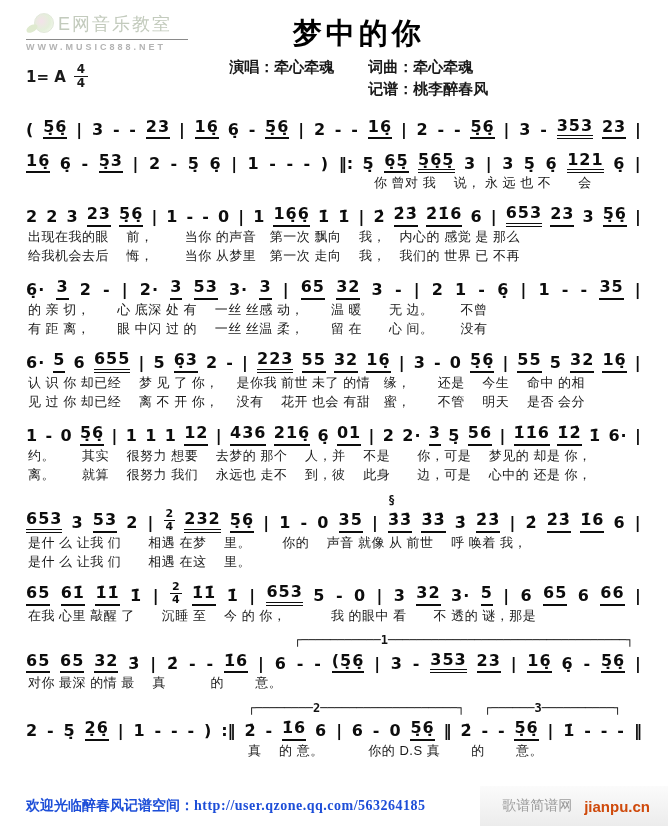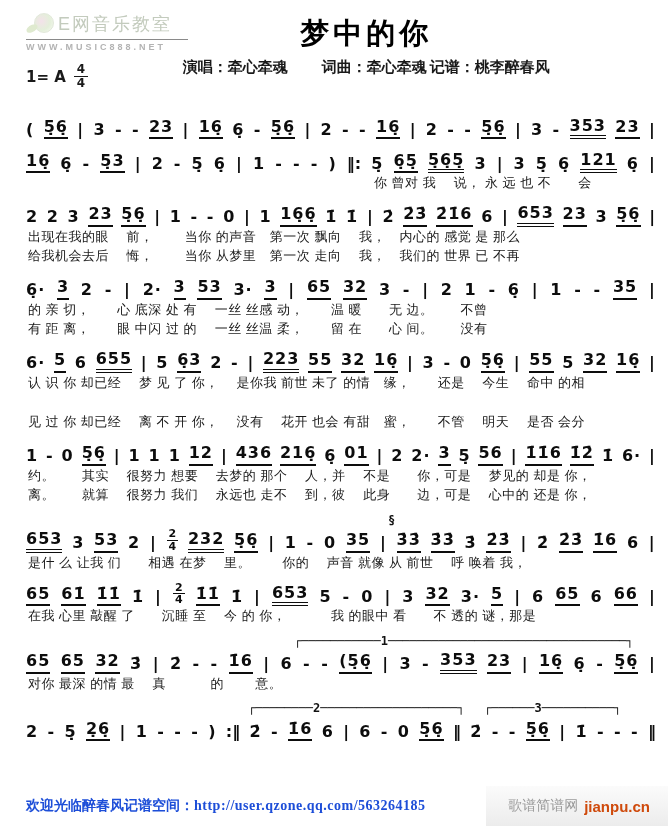--- a/index.html
+++ b/index.html
@@ -1,17 +1,17 @@
 <!DOCTYPE html>
 <html><head>
 <meta charset="utf-8">
 <style>
   html,body{margin:0;padding:0;background:#fff;}
   .page{position:relative;width:668px;height:826px;background:#fff;box-sizing:border-box;
-        padding:8px 12px 0 26px;overflow:hidden;font-family:"Liberation Sans",sans-serif;color:#111;}
+        padding:8px 26px 0 26px;overflow:hidden;font-family:"Liberation Sans",sans-serif;color:#111;}
   
   .hdr{position:relative;height:100px;}
   .logo-block{position:absolute;left:0;top:4px;width:180px;}
   .logo-row{display:flex;align-items:center;gap:6px;}
   .flower{position:relative;width:26px;height:22px;flex:none;}
   .flower .petal{position:absolute;left:8px;top:0;width:18px;height:18px;border-radius:50%;
         background:radial-gradient(circle at 35% 40%, #f3e2ea 0%, #e4efda 55%, #f7faf3 100%);
         border:1px solid #e2e8da;}
   .flower .leaf{position:absolute;left:0;top:12px;width:12px;height:7px;border-radius:60% 40% 60% 40%;
         background:#dfeacf;transform:rotate(-20deg);}
@@ -20,42 +20,42 @@
   .logo-url{font-size:9px;letter-spacing:3px;color:#b3b3b3;font-weight:600;}
   .key-row{margin-top:11px;display:flex;align-items:center;gap:8px;
         font:bold 15px "DejaVu Sans",sans-serif;color:#1a1a1a;}
   .frac{display:inline-flex;flex-direction:column;align-items:center;font-size:12px;line-height:1.1;font-weight:bold;}
   .frac .fn{border-bottom:1.5px solid #1a1a1a;padding:0 3px;}
   .title-block{position:absolute;left:54%;top:6px;transform:translateX(-50%);text-align:center;width:420px;}
   .title{margin:0;font-family:"Liberation Serif",serif;font-weight:900;font-size:29px;
         letter-spacing:4px;color:#000;}
   .credits{display:flex;justify-content:center;align-items:flex-start;gap:34px;margin-top:4px;
         font-family:"Liberation Serif",serif;font-weight:bold;font-size:15px;color:#1a1a1a;}
-  .credits .col{display:flex;flex-direction:row;gap:3px;text-align:left;}
+  .credits .col{display:flex;flex-direction:column;gap:3px;text-align:left;}
   
   .score{margin-top:6px;}
   .score-line{margin-bottom:9px;}
   .note-row{display:flex;justify-content:space-between;align-items:flex-end;
         font:bold 16px "DejaVu Sans",sans-serif;color:#0d0d0d;min-height:25px;}
   .tk{display:inline-block;white-space:nowrap;letter-spacing:1px;line-height:1.15;}
   .u1{border-bottom:2px solid #0d0d0d;padding-bottom:1px;}
   .u2{border-bottom:4px double #0d0d0d;}
   .rep{letter-spacing:0;}
   .ts{display:inline-flex;flex-direction:column;align-items:center;font-size:11px;line-height:1.05;}
   .ts .n{border-bottom:1px solid #0d0d0d;padding:0 2px;}
   .lyric-row{white-space:pre;font-size:13px;font-weight:500;letter-spacing:0.5px;
         color:#1a1a1a;line-height:1.5;}
   .annotation-row{white-space:pre;font:bold 12px "DejaVu Sans Mono",monospace;line-height:1;
         height:13px;color:#111;margin-bottom:1px;}
   
   .footer{position:absolute;left:26px;right:0;bottom:0;height:40px;display:flex;
         justify-content:space-between;align-items:center;}
   .footer-left{font-family:"Liberation Serif",serif;font-weight:bold;font-size:14px;color:#1d4ed8;}
   .footer-left .url{font-family:"Liberation Serif",serif;letter-spacing:0.5px;}
-  .site-box{height:40px;display:flex;align-items:center;gap:6px;padding:0 18px 0 22px;
+  .site-box{height:40px;display:flex;align-items:center;gap:12px;padding:0 18px 0 22px;
         background:linear-gradient(#fbfbfb,#ececec);}
   .site-name{font-size:14px;color:#9a9a9a;}
   .site-domain{font-size:15px;color:#cf4a0c;font-weight:bold;}
 </style>
 </head>
 <body>
 
 <div class="page">
 
   <div class="hdr">
@@ -241,21 +241,21 @@
           <span class="tk">0</span>
           <span class="tk u1">5̣6̣</span>
           <span class="tk">|</span>
           <span class="tk u1">55</span>
           <span class="tk">5</span>
           <span class="tk u1">32</span>
           <span class="tk u1">16̣</span>
           <span class="tk">|</span>
         </div>
         <div class="lyric-row" style="padding-left: 2px;">认 识 你 却已经　 梦 见 了 你，　 是你我 前世 未了 的情　缘，　　还是　 今生　 命中 的相</div>
-        <div class="lyric-row" style="padding-left: 2px; margin-top: 20px;">见 过 你 却已经　 离 不 开 你，　 没有　 花开 也会 有甜　蜜，　　不管　 明天　 是否 会分</div>
+        <div class="lyric-row" style="padding-left: 2px;">见 过 你 却已经　 离 不 开 你，　 没有　 花开 也会 有甜　蜜，　　不管　 明天　 是否 会分</div>
       </div>
       <div class="score-line">
         <div class="note-row">
           <span class="tk">1</span>
           <span class="tk">-</span>
           <span class="tk">0</span>
           <span class="tk u1">5̣6̣</span>
           <span class="tk">|</span>
           <span class="tk">1</span>
           <span class="tk">1</span>
@@ -307,20 +307,21 @@
           <span class="tk">3̇</span>
           <span class="tk u1">2̇3̇</span>
           <span class="tk">|</span>
           <span class="tk">2̇</span>
           <span class="tk u1">2̇3̇</span>
           <span class="tk u1">1̇6</span>
           <span class="tk">6</span>
           <span class="tk">|</span>
         </div>
         <div class="lyric-row" style="padding-left: 2px;">是什 么 让我 们　　相遇 在梦　 里。　　 你的　 声音 就像 从 前世　 呼 唤着 我，</div>
+        <div class="lyric-row" style="padding-left: 2px;">是什 么 让我 们　　相遇 在这　 里。</div>
       </div>
       <div class="score-line">
         <div class="note-row">
           <span class="tk u1">65</span>
           <span class="tk u1">61̇</span>
           <span class="tk u1">1̇1̇</span>
           <span class="tk">1̇</span>
           <span class="tk">|</span>
           <span class="ts">
             <span class="n">2</span>
@@ -406,20 +407,21 @@
           <span class="tk">-</span>
           <span class="tk">-</span>
           <span class="tk u1">5̣6̣</span>
           <span class="tk">|</span>
           <span class="tk">1̇</span>
           <span class="tk">-</span>
           <span class="tk">-</span>
           <span class="tk">-</span>
           <span class="tk rep">‖</span>
         </div>
+        <div class="lyric-row" style="padding-left: 222px;">真　 的 意。　　　 你的 D.S 真　　 的　　 意。</div>
       </div>
     </div>
 
   <div class="footer">
     <div class="footer-left">
       <span>欢迎光临醉春风记谱空间：</span><span class="url">http://user.qzone.qq.com/563264185</span>
     </div>
     <div class="site-box">
       <span class="site-name">歌谱简谱网</span>
       <span class="site-domain">jianpu.cn</span>

